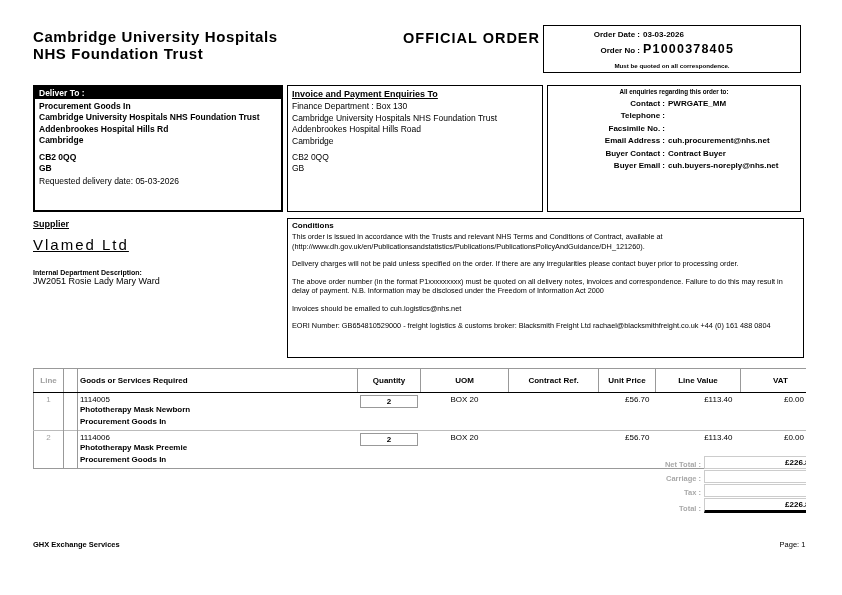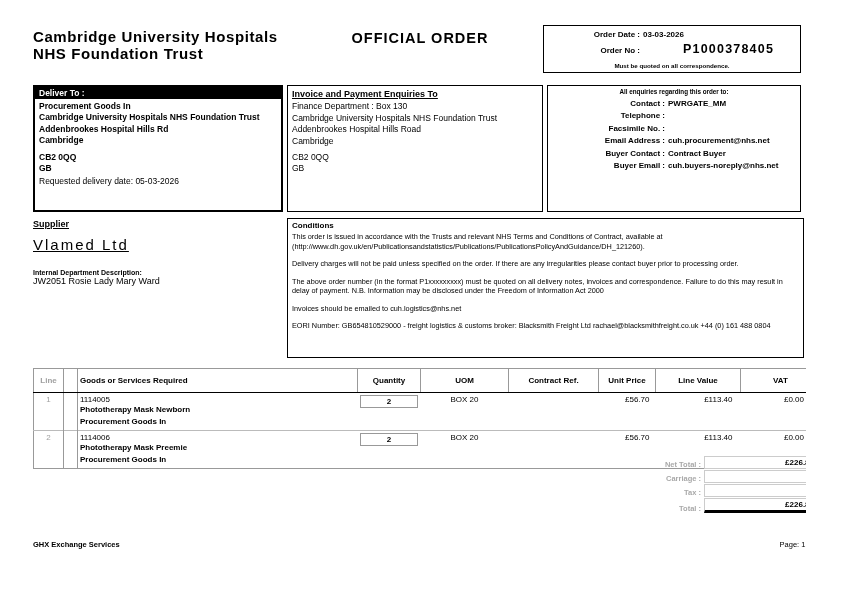--- a/index.html
+++ b/index.html
@@ -2,26 +2,26 @@
 <html><head>
 <meta charset="utf-8">
 <style>
   * { margin:0; padding:0; box-sizing:border-box; }
   html,body { background:#fff; }
   body { font-family:"Liberation Sans", sans-serif; color:#000; }
   .page { position:relative; width:806px; height:595px; background:#fff; overflow:hidden; }
 
   
   .org-name { position:absolute; left:33px; top:28px; font-size:15px; font-weight:bold; letter-spacing:0.6px; line-height:1.15; }
-  .doc-title { position:absolute; left:300px; top:30px; width:240px; text-align:center; font-size:14.5px; font-weight:bold; letter-spacing:1px; }
+  .doc-title { position:absolute; left:300px; top:30px; width:240px; text-align:right; font-size:14.5px; font-weight:bold; letter-spacing:1px; }
   .order-box { position:absolute; left:543px; top:25px; width:258px; height:48px; border:1px solid #000; padding-top:3px; }
   .order-row { display:flex; font-size:8px; font-weight:bold; line-height:1.4; }
   .order-row .lbl { width:96px; text-align:right; flex:none; }
   .order-row .val { margin-left:3px; }
-  .order-no-row { align-items:baseline; margin-top:1px;gap:40px; }
+  .order-no-row { align-items:baseline; margin-top:1px; }
   .order-no-val { font-size:12.5px; letter-spacing:1.2px; }
   .order-note { text-align:center; font-size:6.2px; font-weight:bold; margin-top:3px; }
 
   
   .addr-box { position:absolute; top:85px; height:127px; background:#fff; }
   .deliver-box { left:33px; width:250px; border:2px solid #000; }
   .deliver-hdr { background:#000; color:#fff; font-size:8.5px; font-weight:bold; padding:1px 4px; }
   .deliver-body { padding:2px 4px; font-size:8.5px; font-weight:bold; line-height:1.35; }
   .addr-gap { margin-top:5px; }
   .requested { font-weight:normal; margin-top:1px; }

